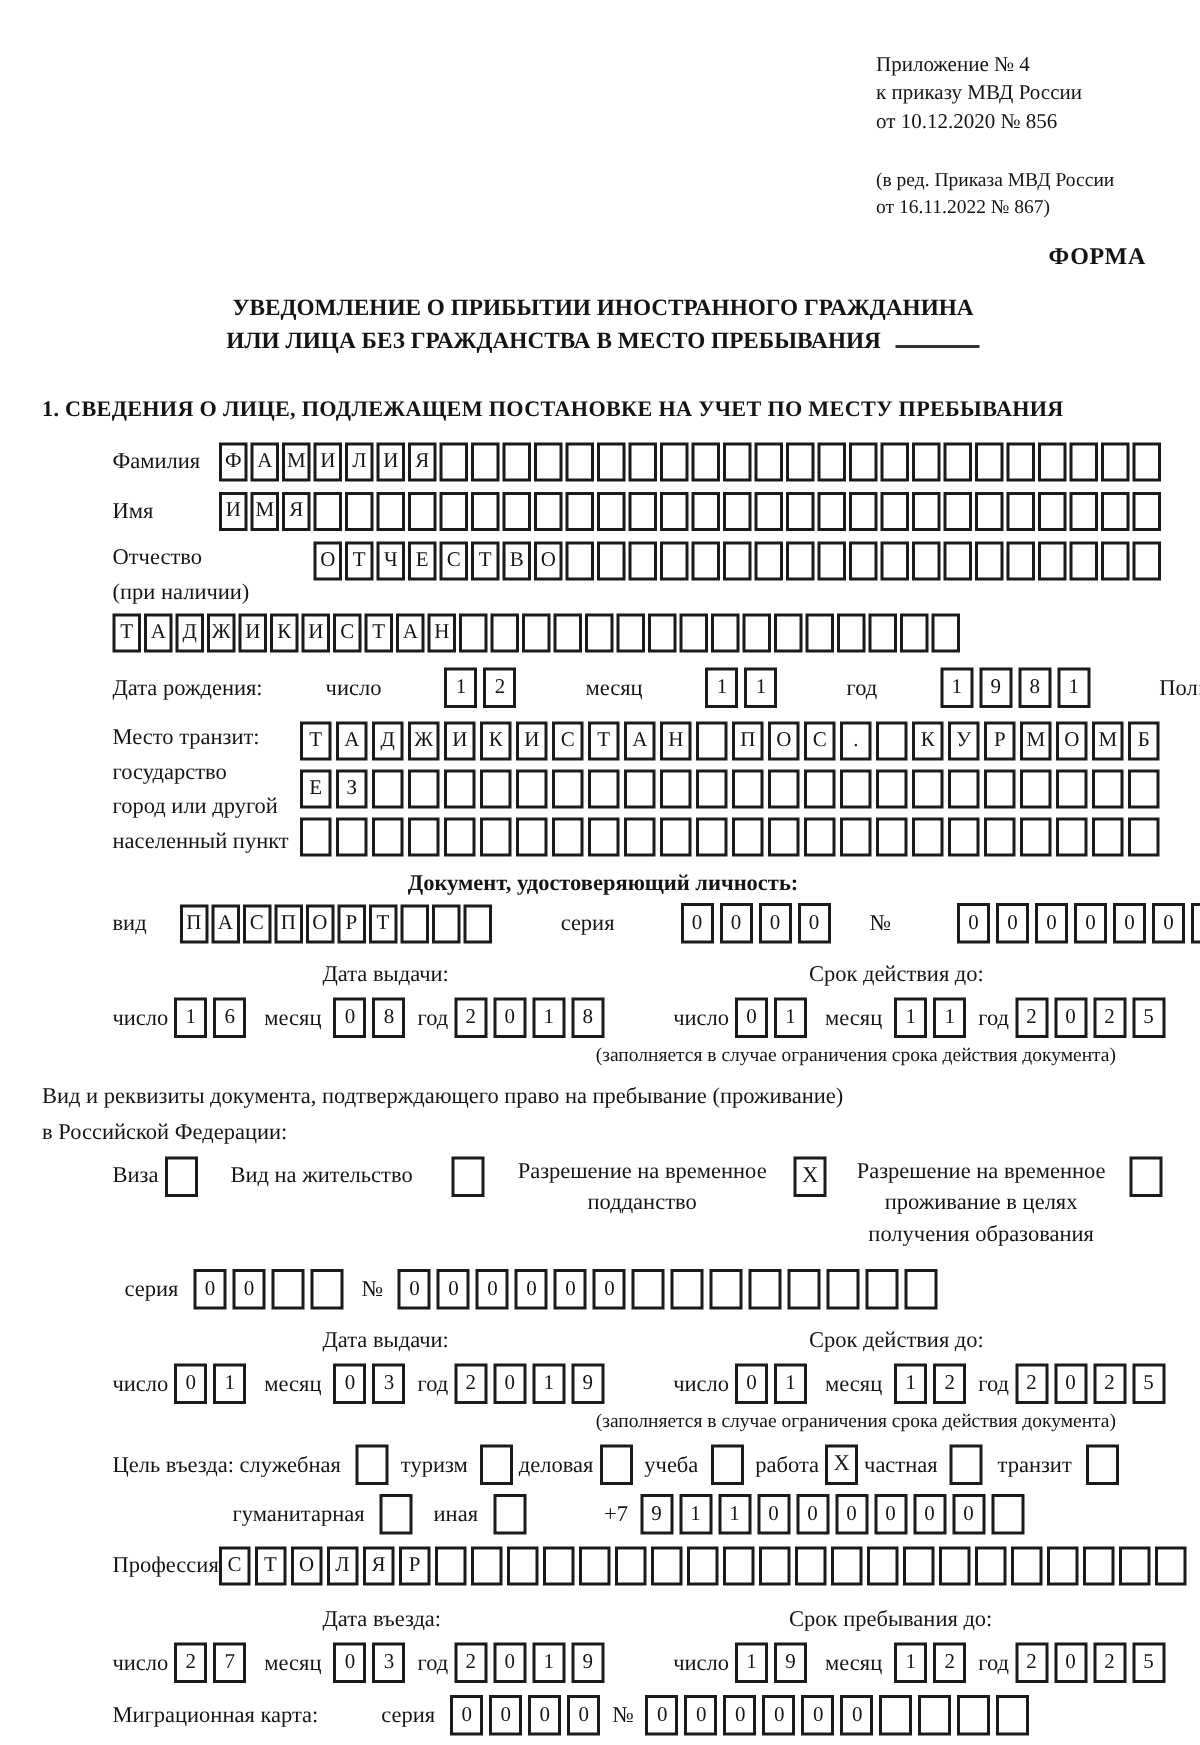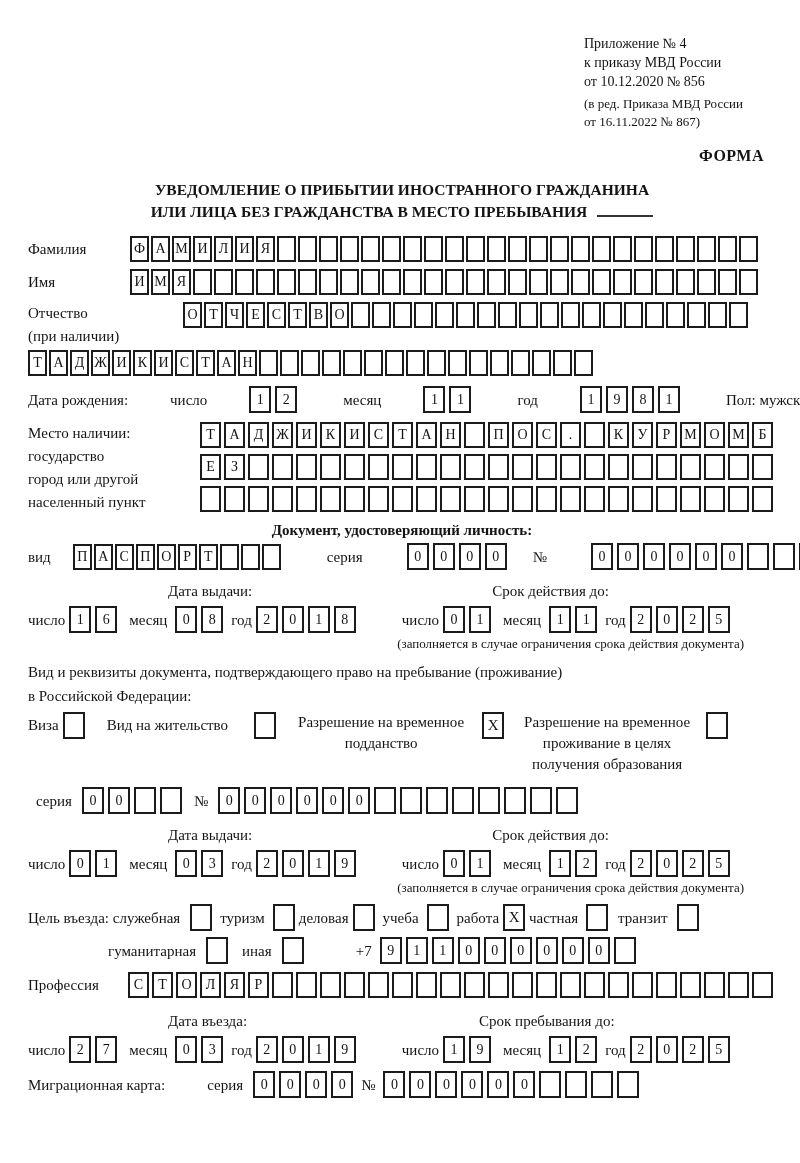--- a/index.html
+++ b/index.html
@@ -1,30 +1,30 @@
 <!DOCTYPE html>
 <html><head>
 <meta charset="utf-8">
 <style>
   html,body{margin:0;padding:0;background:#fff;}
   body{width:800px;height:1163px;overflow:hidden;font-family:"Liberation Serif",serif;color:#141414;}
   .page{box-sizing:border-box;width:800px;height:1163px;padding:34px 24px 0 28px;position:relative;}
 
   
   .appendix{margin-left:auto;width:192px;font-size:14px;line-height:19px;}
-  .appendix .sub{font-size:13px;line-height:18px;margin-top:4px;}
+  .appendix .sub{font-size:13px;line-height:18px;margin-top:20px;}
   .forma{text-align:right;font-weight:bold;font-size:16px;letter-spacing:.5px;margin:16px 12px 0 0;}
 
   
   .title{ text-align:center;font-weight:bold;font-size:15.5px;line-height:22px;margin-top:14px;}
   .blank-line{display:inline-block;width:56px;border-bottom:2.5px solid #333;height:12px;margin-left:10px;}
   .sec-heading{font-weight:bold;font-size:14.8px;margin-top:26px;letter-spacing:.2px;}
 
   
-  .row{display:flex;align-items:flex-start;margin-top:7px;}
+  .row{display:flex;align-items:flex-start;margin-top:7px;margin-left:47px;}
   .lbl{font-size:15px;line-height:26px;white-space:nowrap;}
   .lbl2{font-size:15px;line-height:23px;white-space:nowrap;}
 
   
   .cells{display:inline-flex;flex-wrap:nowrap;}
   .cell{display:inline-block;box-sizing:border-box;width:19px;height:26px;border:2px solid #1b1b1b;
         margin-right:2px;text-align:center;font-size:14px;line-height:22px;font-family:"Liberation Serif",serif;}
   .cells.w .cell{width:21px;margin-right:3px;}
   .cells.d .cell{width:22px;height:27px;margin-right:4px;line-height:23px;}
 
@@ -57,20 +57,21 @@
 
   <div class="forma">ФОРМА</div>
 
   <div class="title">
     <div>УВЕДОМЛЕНИЕ О ПРИБЫТИИ ИНОСТРАННОГО ГРАЖДАНИНА</div>
     <div>
       <span>ИЛИ ЛИЦА БЕЗ ГРАЖДАНСТВА В МЕСТО ПРЕБЫВАНИЯ</span><span class="blank-line"></span>
     </div>
   </div>
 
+  <div class="sec-heading">1. СВЕДЕНИЯ О ЛИЦЕ, ПОДЛЕЖАЩЕМ ПОСТАНОВКЕ НА УЧЕТ ПО МЕСТУ ПРЕБЫВАНИЯ</div>
 
   <div class="row" style="margin-top:13px;">
     <span class="lbl" style="width:102px;">Фамилия</span>
     <span class="cells">
         <span class="cell">Ф</span>
         <span class="cell">А</span>
         <span class="cell">М</span>
         <span class="cell">И</span>
         <span class="cell">Л</span>
         <span class="cell">И</span>
@@ -235,21 +236,21 @@
       <span class="gap8"></span>
     <span class="chk">X</span>
       <span class="gap14"></span>
     <span class="lbl">женский</span>
       <span class="gap14"></span>
     <span class="chk"></span>
   </div>
 
   <div class="row" style="margin-top:9px;">
     <span style="width:177px;">
-      <span class="lbl2" style="display:block;">Место наличии:</span>
+      <span class="lbl2" style="display:block;">Место транзит:</span>
       <span class="lbl2" style="display:block;">государство</span>
       <span class="lbl2" style="display:block;">город или другой</span>
       <span class="lbl2" style="display:block;">населенный пункт</span>
     </span>
     <span>
       <span class="cells w" style="display:flex;">
           <span class="cell">Т</span>
           <span class="cell">А</span>
           <span class="cell">Д</span>
           <span class="cell">Ж</span>

